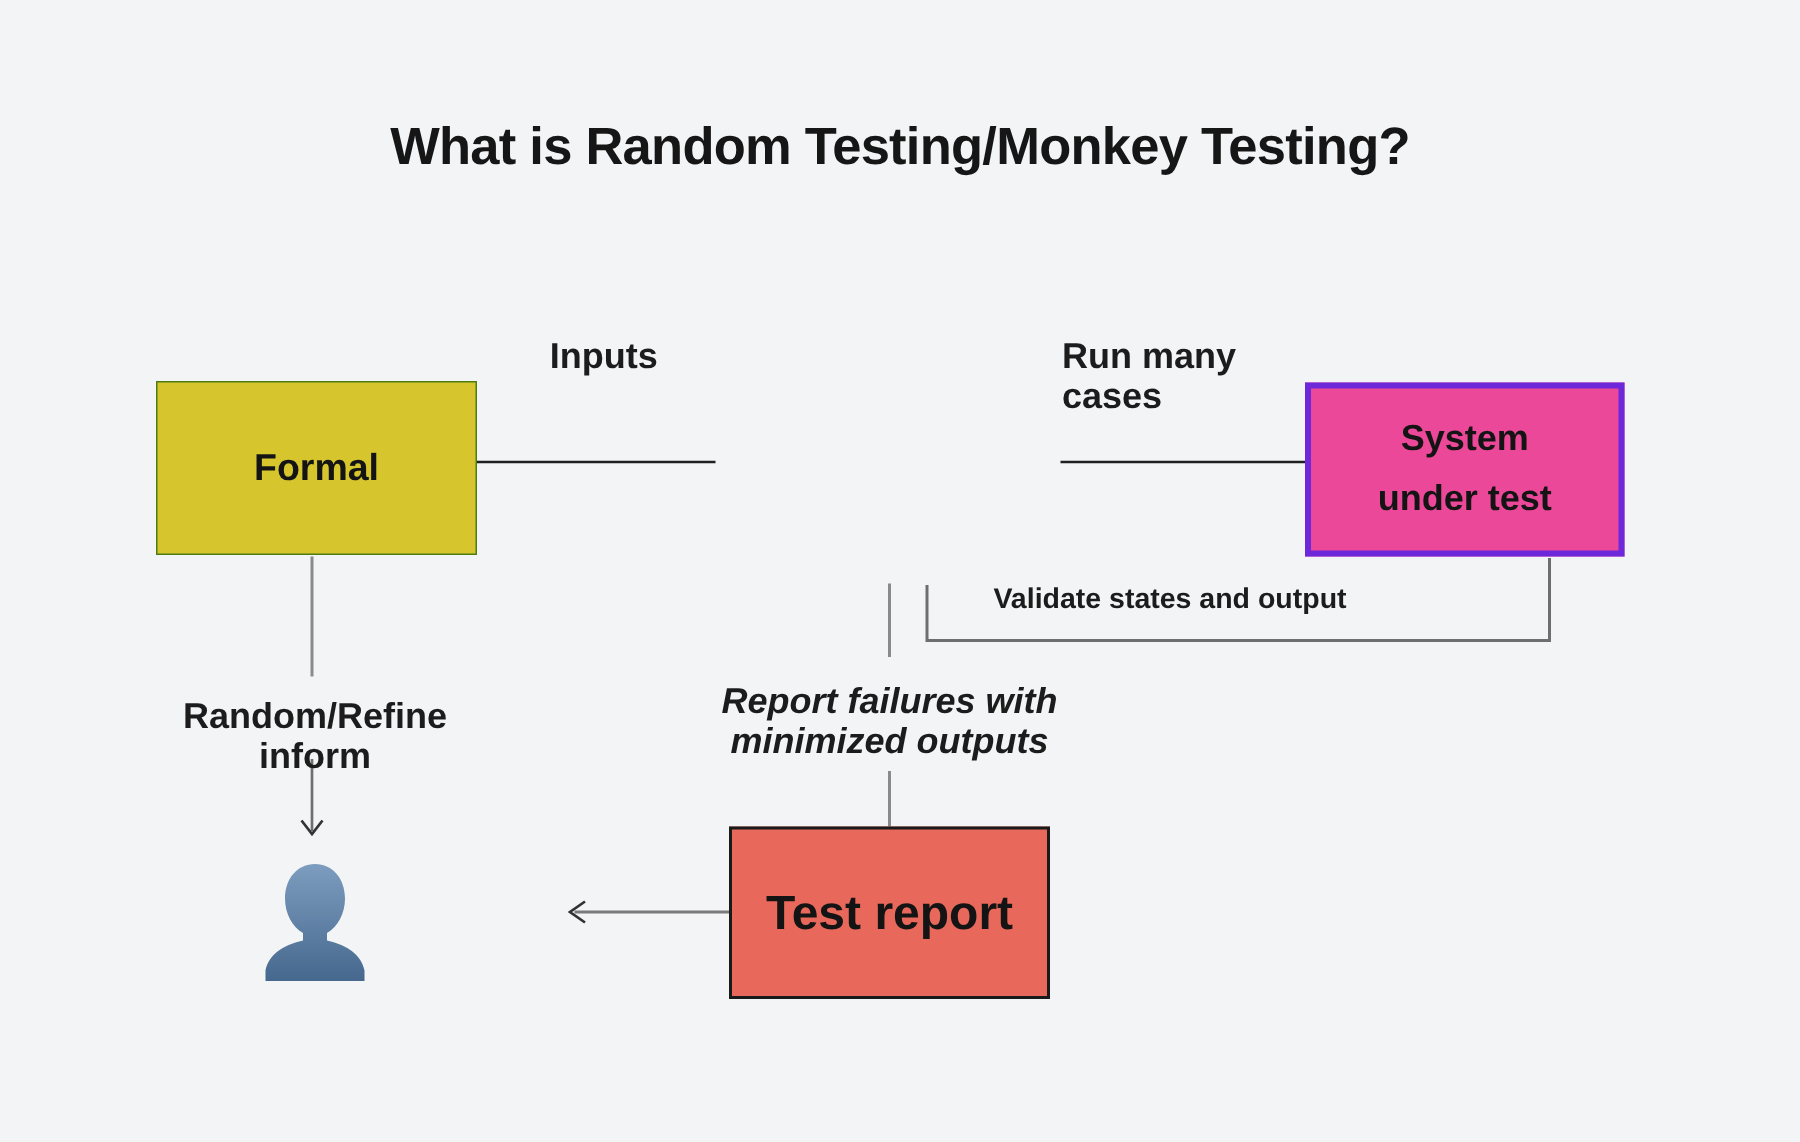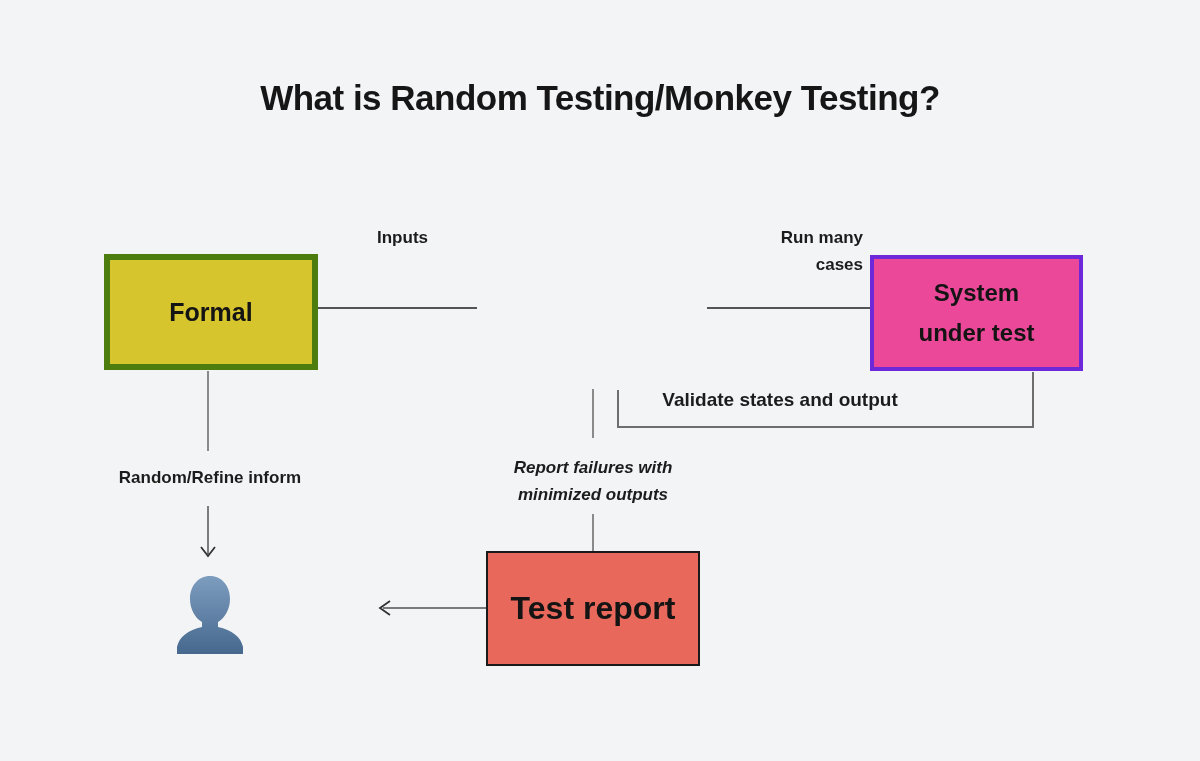--- a/index.html
+++ b/index.html
@@ -32,21 +32,21 @@
     justify-content: center;
     text-align: center;
     font-weight: 700;
     color: #141414;
     white-space: pre-line;
   }
 
   .node-formal {
     left: 104px; top: 254px; width: 214px; height: 116px;
     background: #d6c52d;
-    border: 6px solid #4d7c0f;
+    border: 1px solid #4d7c0f;
     font-size: 25px;
   }
 
   .node-quick-check {
     left: 477px; top: 222px; width: 230px; height: 166px;
     background: #3ec495;
     border: 2px solid #1c2b24;
     border-radius: 50%;
     font-size: 25px;
   }
@@ -62,28 +62,28 @@
   .node-report {
     left: 486px; top: 551px; width: 214px; height: 115px;
     background: #e8695b;
     border: 2px solid #1a1a1a;
     font-size: 32px;
   }
 
   .edge-label {
     position: absolute;
     font-weight: 700;
-    font-size: 17px;
+    font-size: 24px;
     color: #1c1c1c;
     white-space: pre-line;
     line-height: 27px;
   }
 
   .lbl-inputs      { left: 340px; top: 224px; width: 125px; text-align: center; }
-  .lbl-run-many    { left: 708px; top: 224px; width: 155px; text-align: right; }
+  .lbl-run-many    { left: 708px; top: 224px; width: 155px; text-align: left; }
   .lbl-validate    { left: 620px; top: 386px; width: 320px; text-align: center; font-size: 19px; }
   .lbl-define      { left:  95px; top: 464px; width: 230px; text-align: center; }
   .lbl-report-fail { left: 468px; top: 454px; width: 250px; text-align: center; font-style: italic; }
 
   .connector-layer {
     position: absolute;
     left: 0; top: 0;
     pointer-events: none;
   }
 

